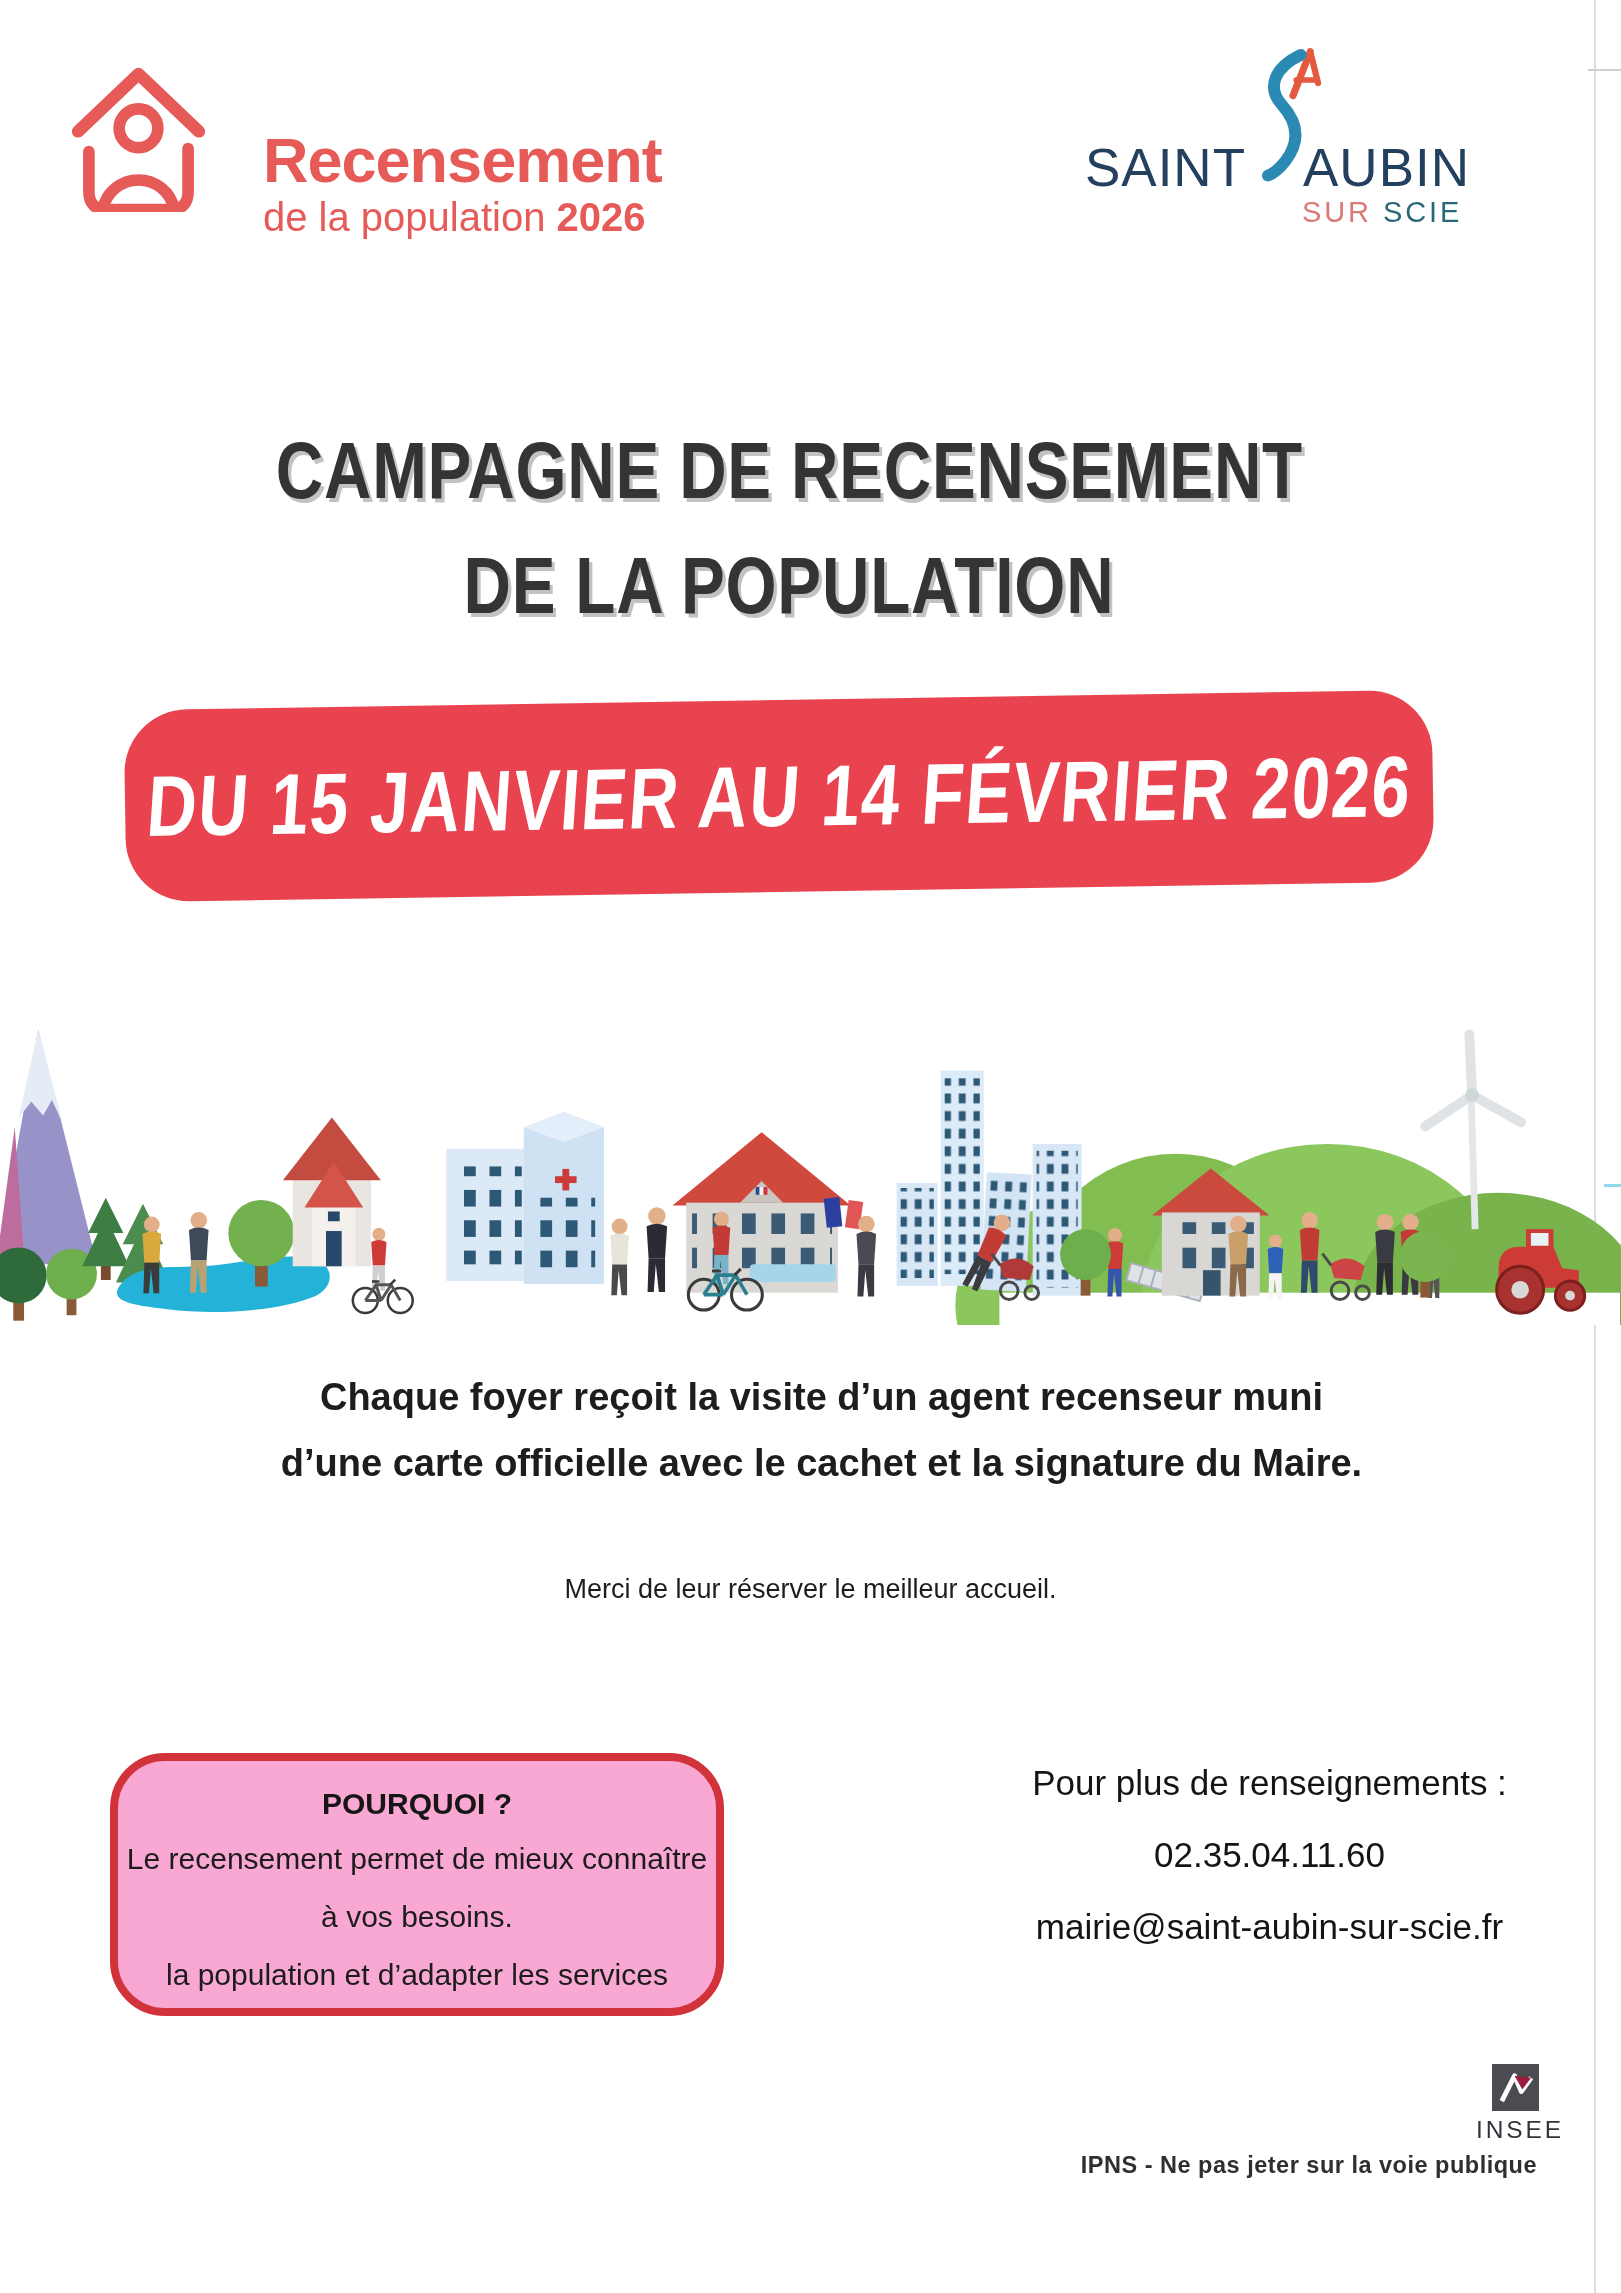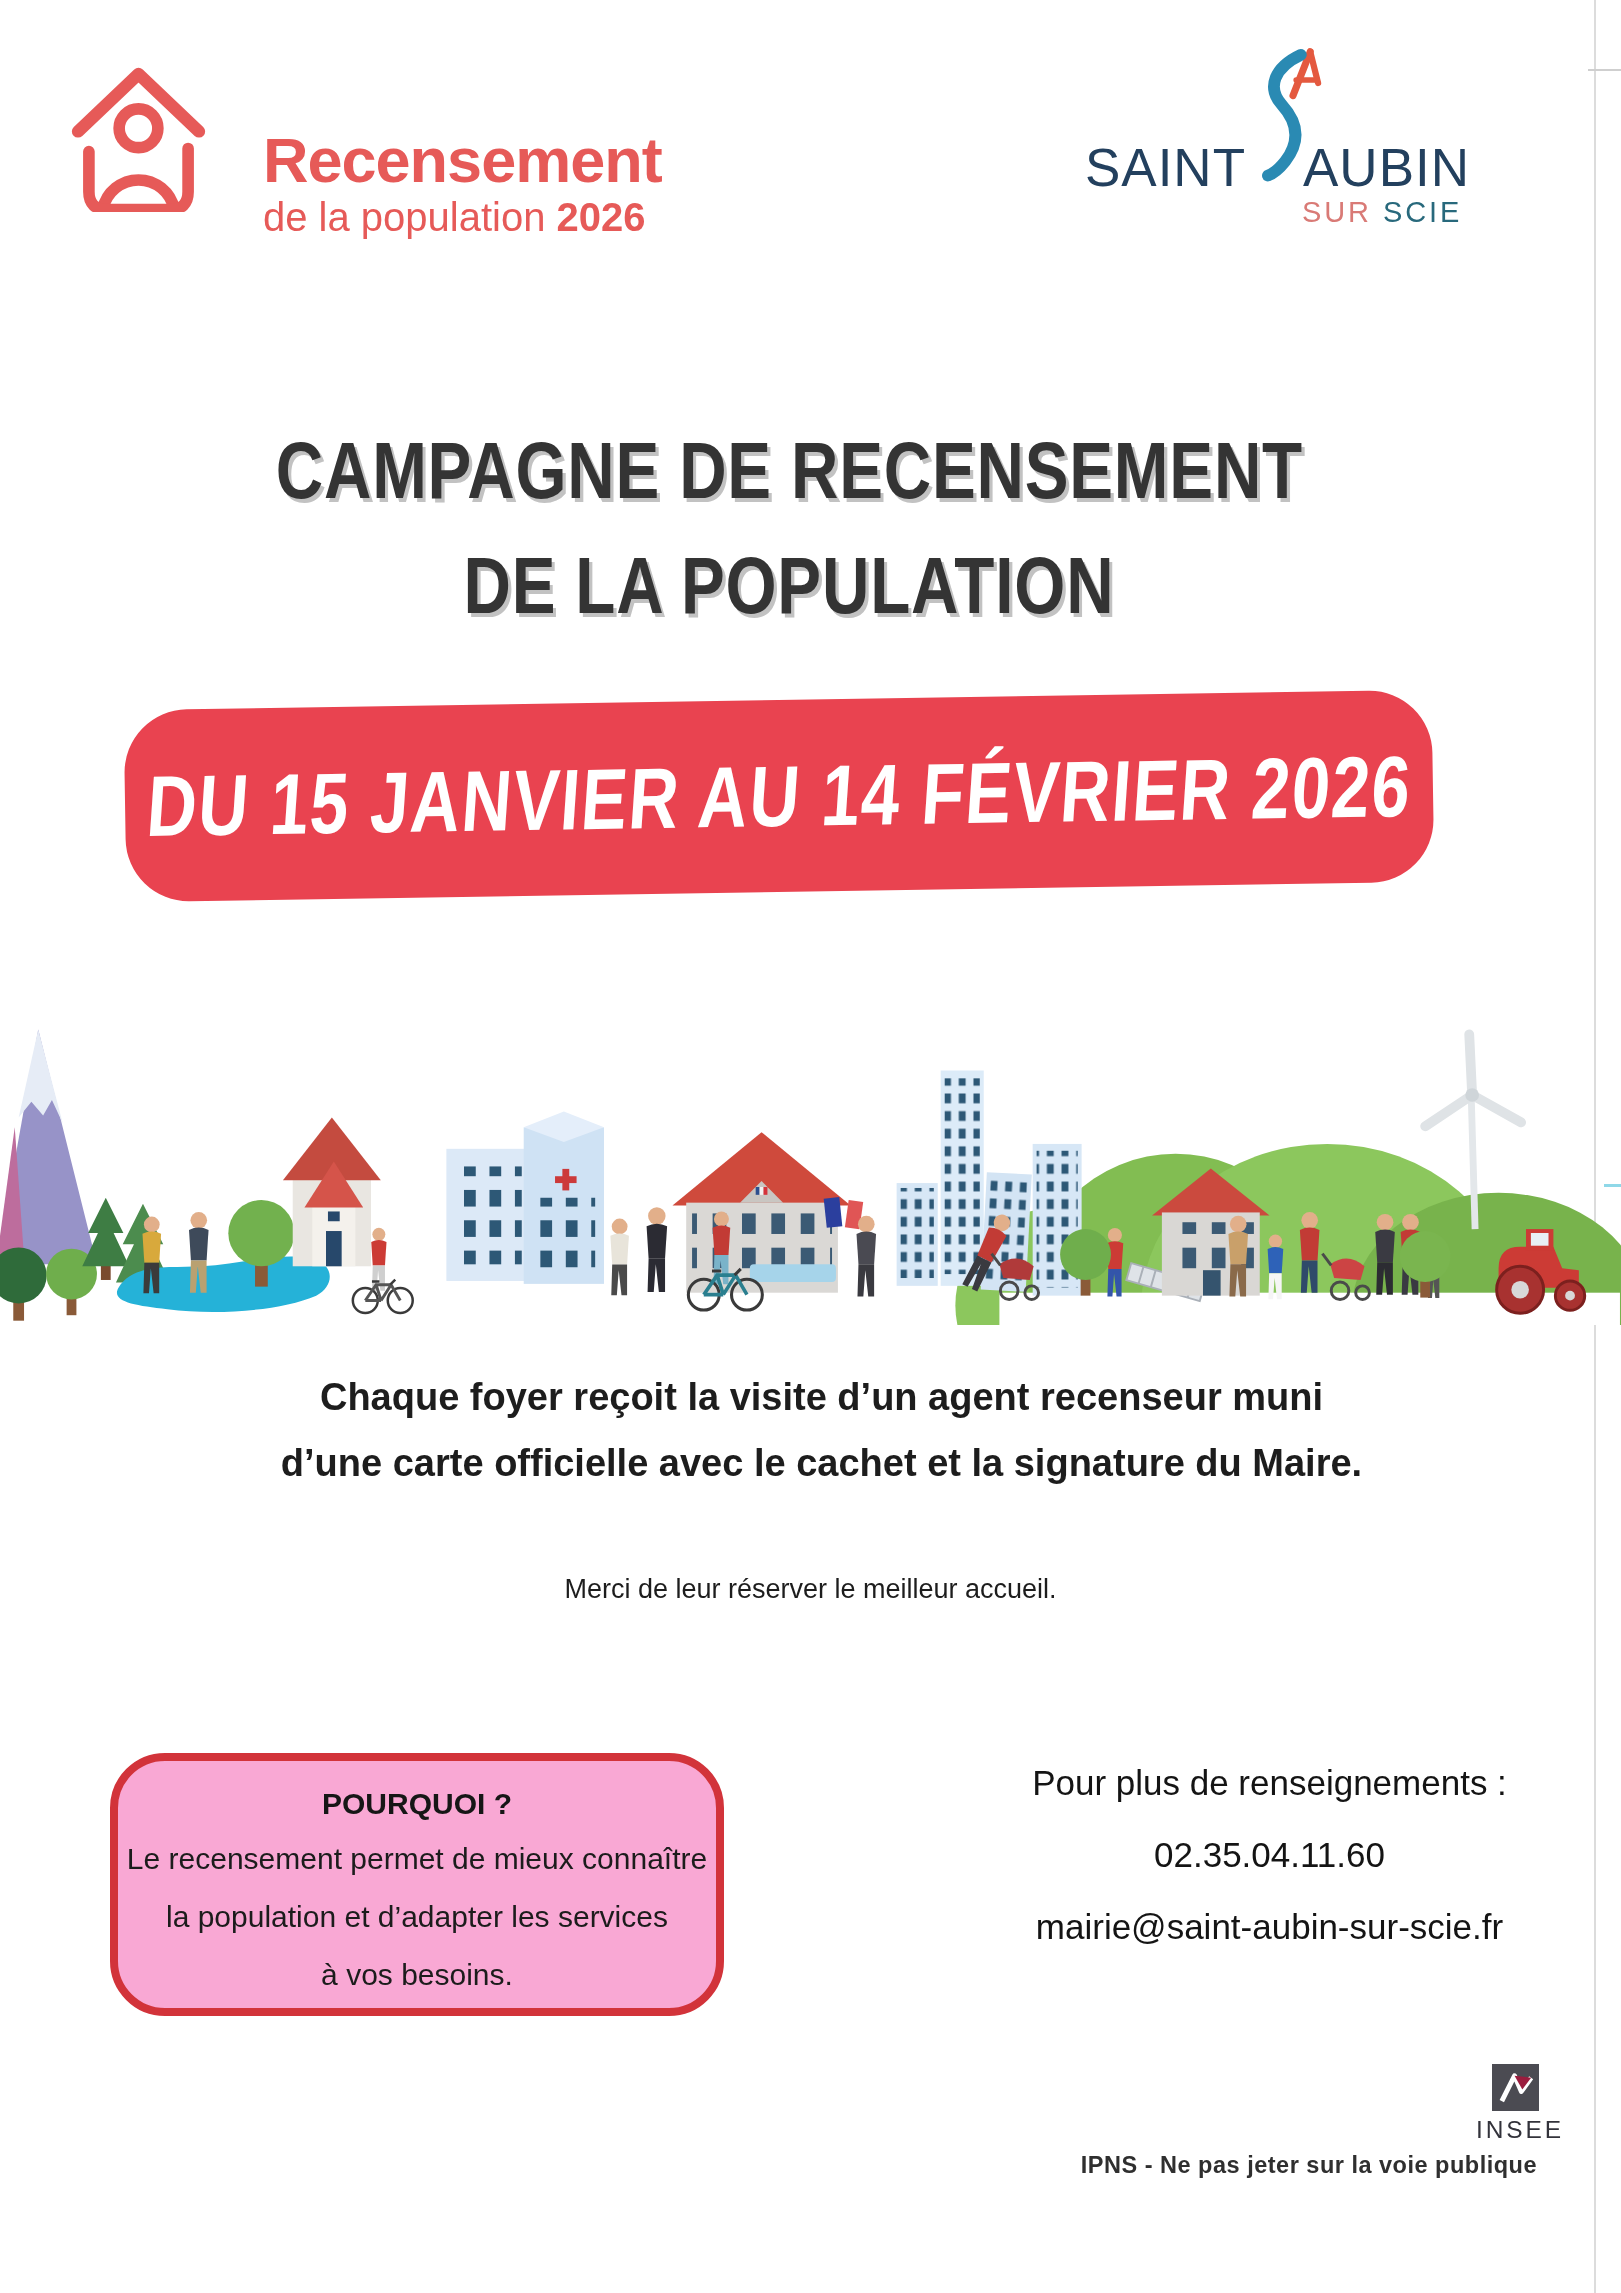--- a/index.html
+++ b/index.html
@@ -276,22 +276,22 @@
 
   <p class="lead">
     <span>Chaque foyer reçoit la visite d’un agent recenseur muni</span><br>
     <span>d’une carte officielle avec le cachet et la signature du Maire.</span>
   </p>
   <p class="welcome">Merci de leur réserver le meilleur accueil.</p>
 
   <div class="why-box">
     <div class="why-title">POURQUOI ?</div>
     <p>Le recensement permet de mieux connaître</p>
+    <p>à vos besoins.</p>
     <p>la population et d’adapter les services</p>
-    <p>à vos besoins.</p>
   </div>
 
   <div class="contact">
     <p>Pour plus de renseignements :</p>
     <p>02.35.04.11.60</p>
     <p>mairie@saint-aubin-sur-scie.fr</p>
   </div>
 
   <div class="insee">
     <svg width="47" height="47" viewBox="0 0 48 48">

